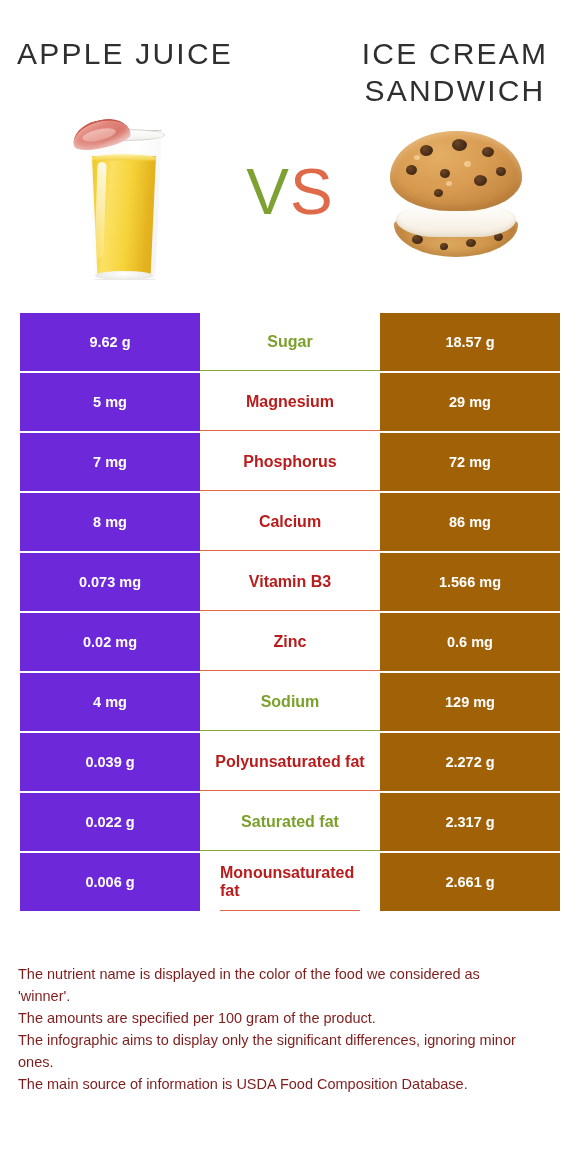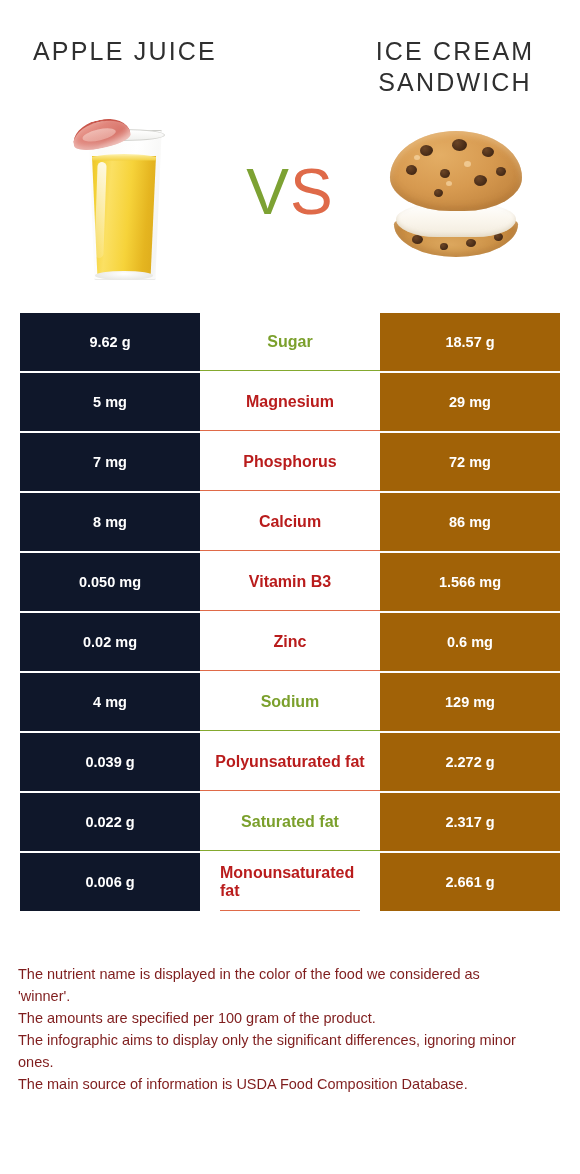--- a/index.html
+++ b/index.html
@@ -20,21 +20,21 @@
   .header {
     display: flex;
     align-items: flex-start;
     padding: 36px 16px 0 16px;
     box-sizing: border-box;
     height: 86px;
   }
   .title {
     flex: 1 1 0;
     text-align: center;
-    font-size: 25px;
+    font-size: 30px;
     font-weight: 300;
     letter-spacing: 2.2px;
     line-height: 1.22;
     color: #2f2f2f;
     text-transform: uppercase;
     font-family: "Liberation Sans", sans-serif;
     -webkit-font-smoothing: antialiased;
   }
   .title.left  { padding-right: 8px; }
   .title.right { padding-left: 8px; }
@@ -237,21 +237,21 @@
   .cell {
     display: flex;
     align-items: center;
     justify-content: center;
     font-size: 14.5px;
     font-weight: 600;
     box-sizing: border-box;
   }
   .cell-left {
     flex: 0 0 180px;
-    background: #0f172a;
+    background: #6d28d9;
     color: #ffffff;
   }
   .cell-right {
     flex: 0 0 180px;
     background: #a16207;
     color: #ffffff;
   }
   .cell-mid {
     flex: 1 1 auto;
     background: #ffffff;
@@ -348,21 +348,21 @@
     <div class="cell cell-right">72 mg</div>
   </div>
 
   <div class="row">
     <div class="cell cell-left">8 mg</div>
     <div class="cell cell-mid win-right">Calcium</div>
     <div class="cell cell-right">86 mg</div>
   </div>
 
   <div class="row">
-    <div class="cell cell-left">0.050 mg</div>
+    <div class="cell cell-left">0.073 mg</div>
     <div class="cell cell-mid win-right">Vitamin B3</div>
     <div class="cell cell-right">1.566 mg</div>
   </div>
 
   <div class="row">
     <div class="cell cell-left">0.02 mg</div>
     <div class="cell cell-mid win-right">Zinc</div>
     <div class="cell cell-right">0.6 mg</div>
   </div>
 

